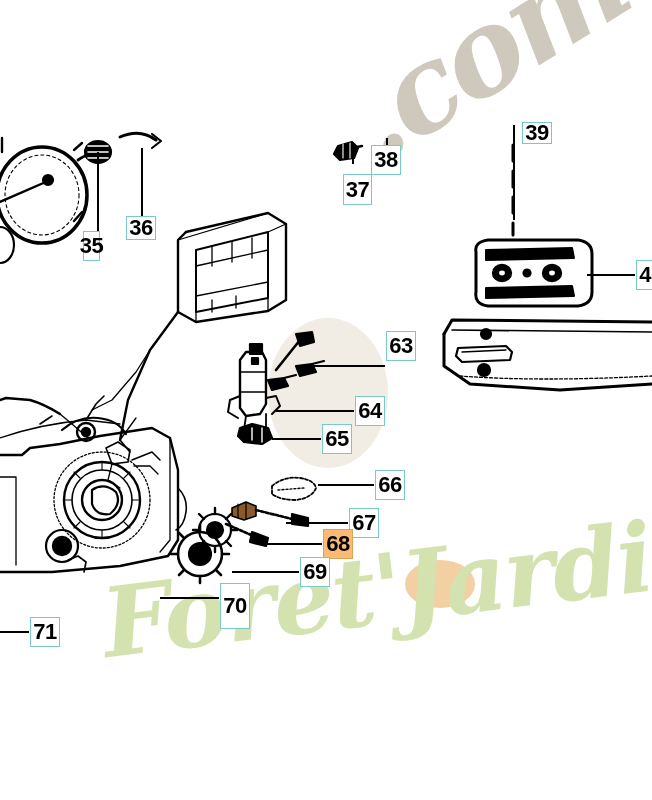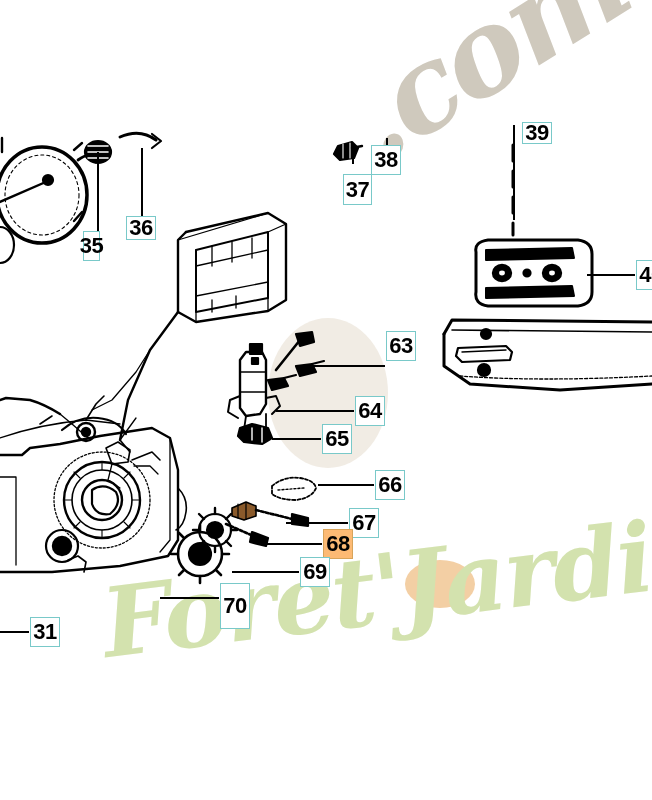--- a/index.html
+++ b/index.html
@@ -263,17 +263,17 @@
       <div class="lbl hl" style="left: 323px; top: 529px; width: 30px; height: 30px;">
         <span>68</span>
       </div>
       <div class="lbl" style="left: 300px; top: 557px; width: 30px; height: 30px;">
         <span>69</span>
       </div>
       <div class="lbl" style="left: 220px; top: 583px; width: 30px; height: 46px;">
         <span>70</span>
       </div>
       <div class="lbl" style="left: 30px; top: 617px; width: 30px; height: 30px;">
-        <span>31</span>
+        <span>71</span>
       </div>
     </div>
 
 </div>
 
 </body></html>

